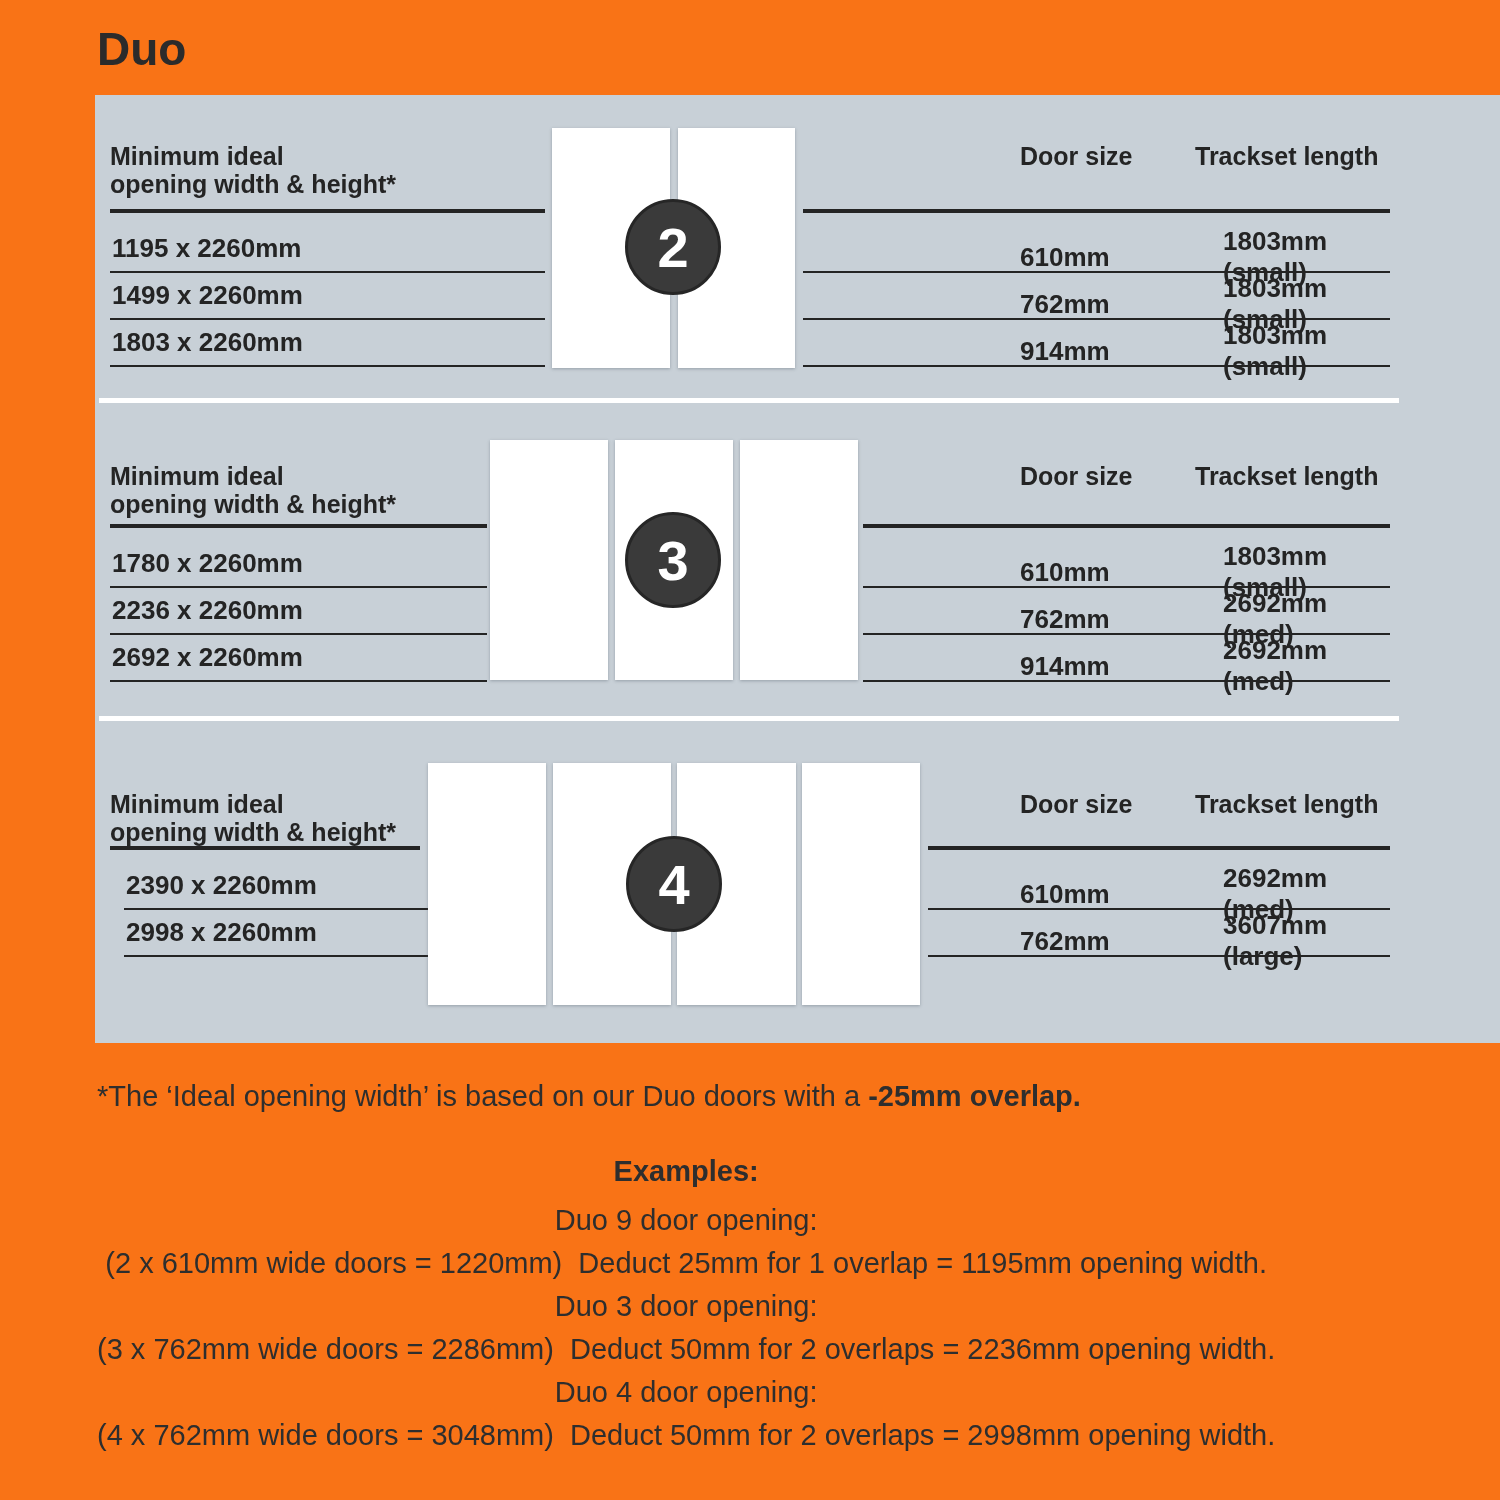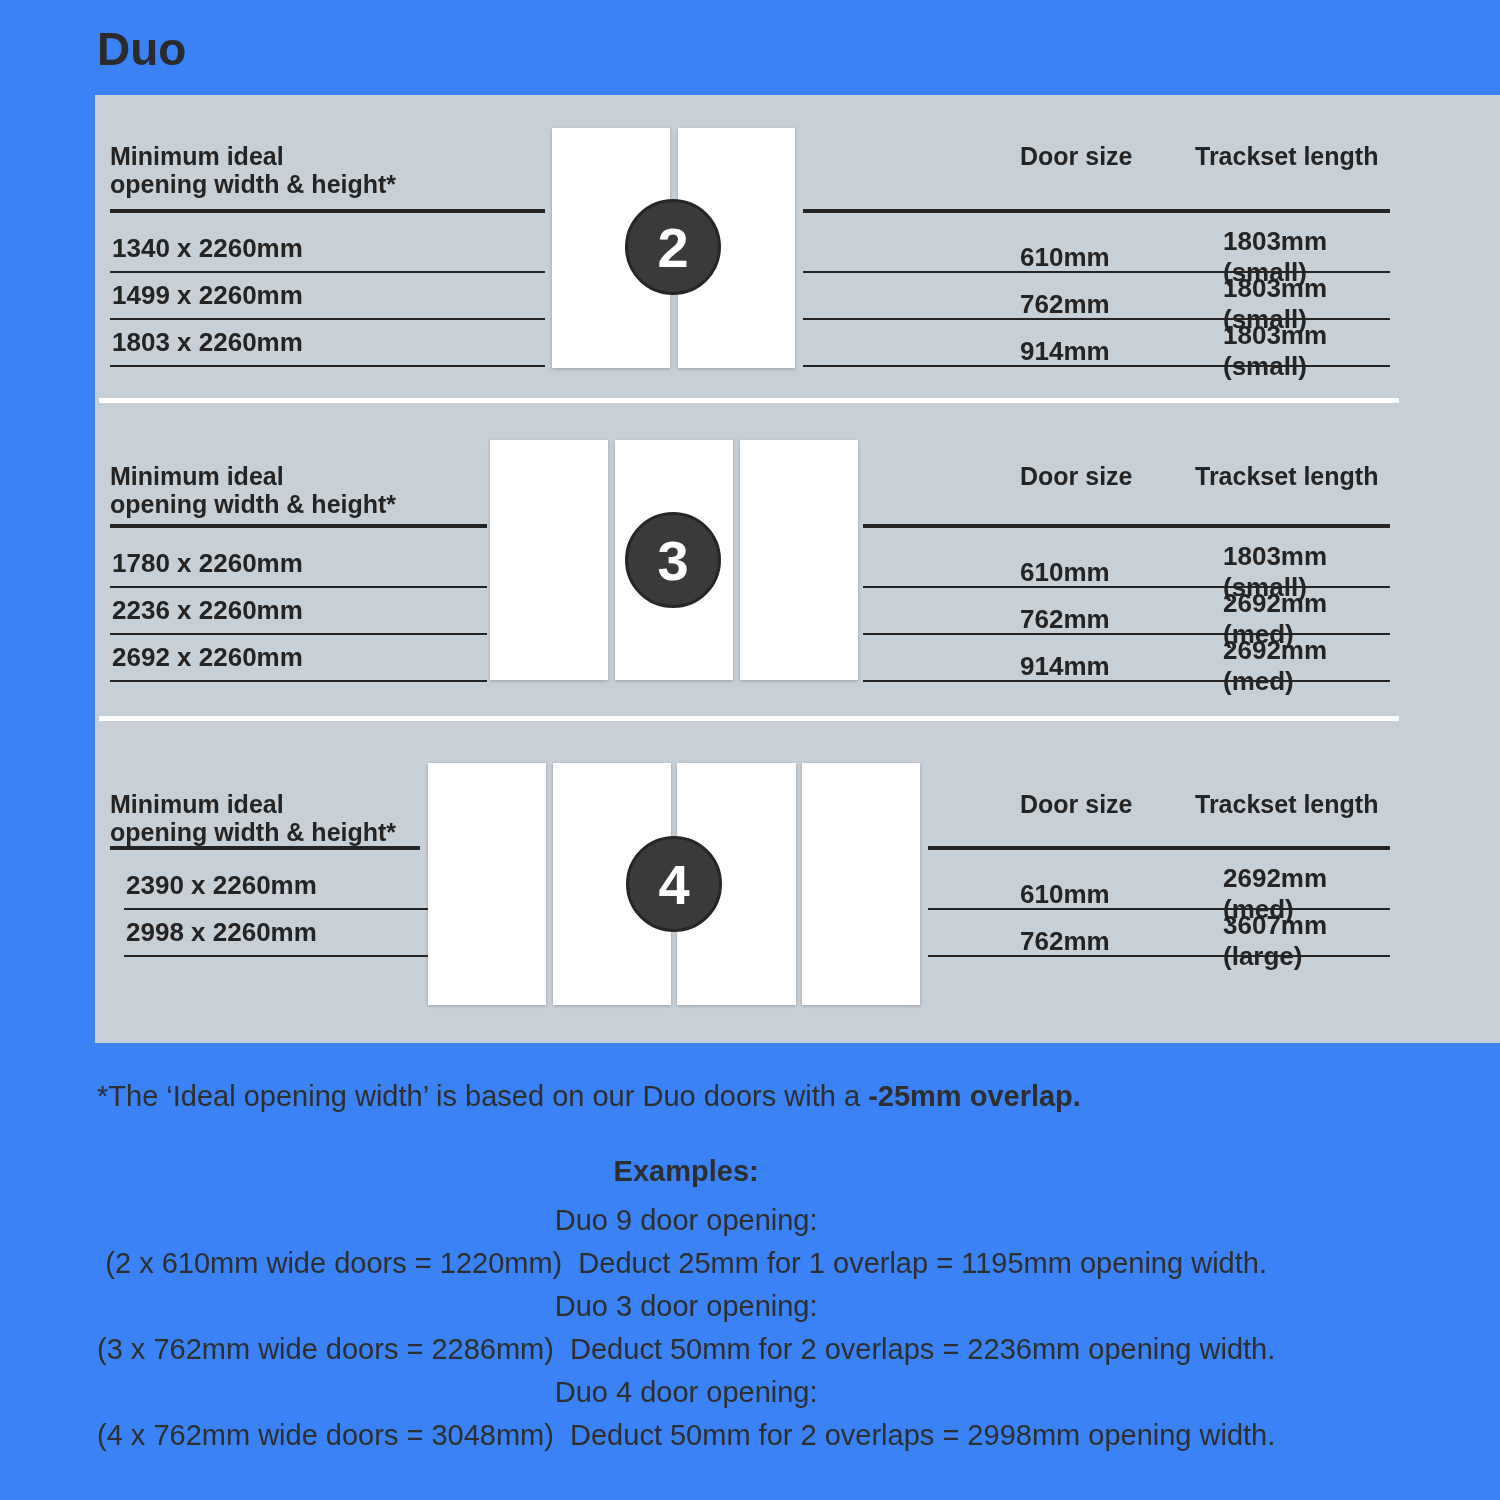--- a/index.html
+++ b/index.html
@@ -1,18 +1,18 @@
 <!DOCTYPE html>
 <html><head>
 <meta charset="utf-8">
 <style>
   * { margin:0; padding:0; }
   body { background:#ffffff; }
   .page {
-    position:relative; width:1500px; height:1500px; background:#3b82f6;
+    position:relative; width:1500px; height:1500px; background:#f97316;
     font-family:"Liberation Sans", sans-serif; color:#2b2b2b; overflow:hidden;
   }
   .title { position:absolute; left:97px; top:22px; font-size:46px; font-weight:700; color:#2b2b2b; }
   .panel { position:absolute; left:95px; top:95px; width:1500px; height:948px; background:#c8d0d7; }
   .sec { position:absolute; inset:0; }
   .sep { position:absolute; left:4px; width:1300px; height:5px; background:#ffffff; }
 
   .lhead, .rhead {
     position:absolute; box-sizing:border-box; border-bottom:4px solid #242424;
     font-size:25px; font-weight:700; line-height:28px; padding-top:2px; color:#242424;
@@ -56,21 +56,21 @@
 
   <div class="panel">
 
     <div class="sec">
       <div class="lhead" style="left:15px; top:45px; width:435px; height:73px;">
         <div>Minimum ideal</div>
         <div>opening width &amp; height*</div>
       </div>
       <div class="rows" style="left:15px; top:118px; width:435px;">
         <div class="row lrow first">
-            <span>1340 x 2260mm</span>
+            <span>1195 x 2260mm</span>
           </div>
         <div class="row lrow">
             <span>1499 x 2260mm</span>
           </div>
         <div class="row lrow">
             <span>1803 x 2260mm</span>
           </div>
       </div>
 
       <div class="door" style="left:457px; top:33px; width:118px; height:240px;"></div>

